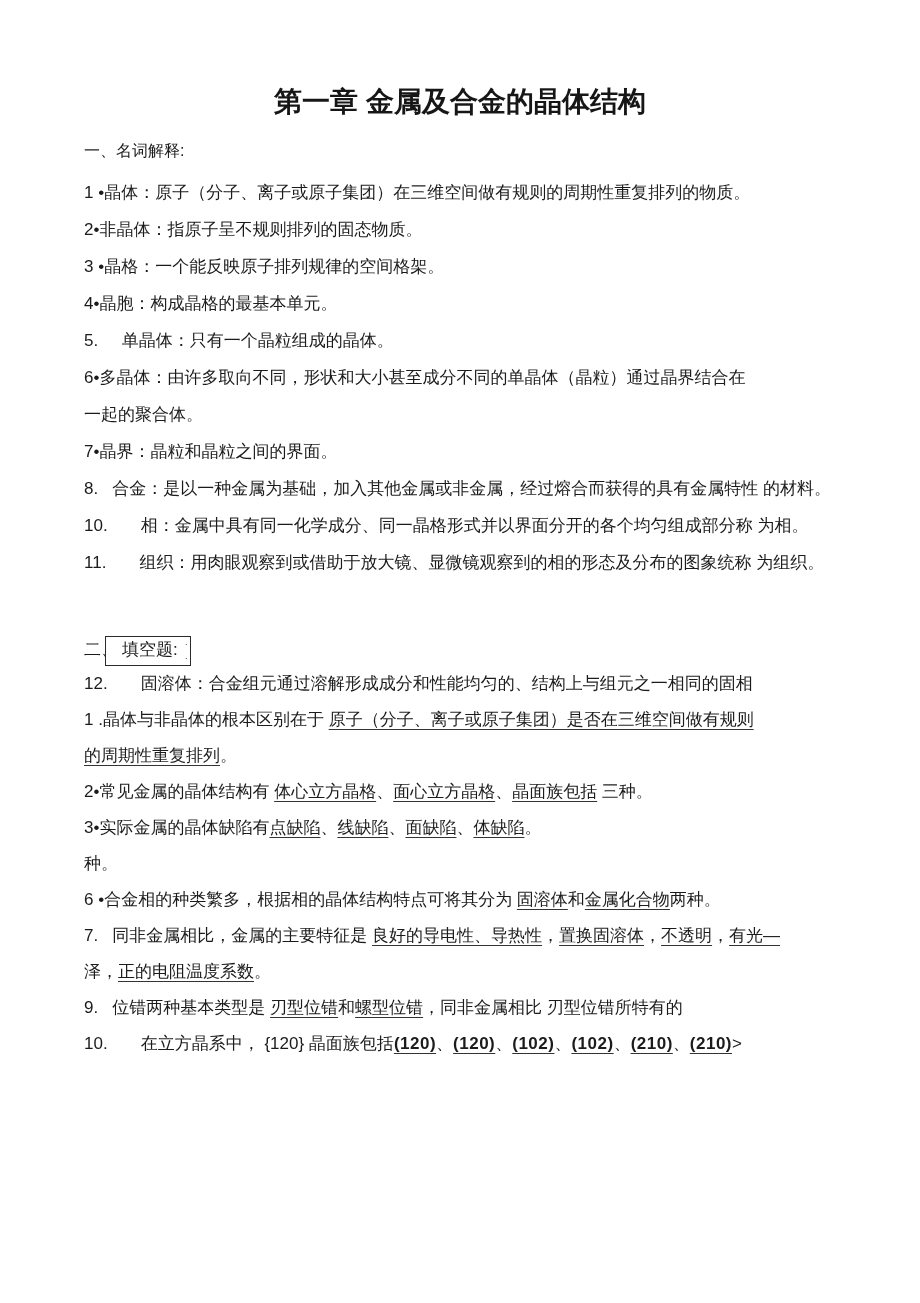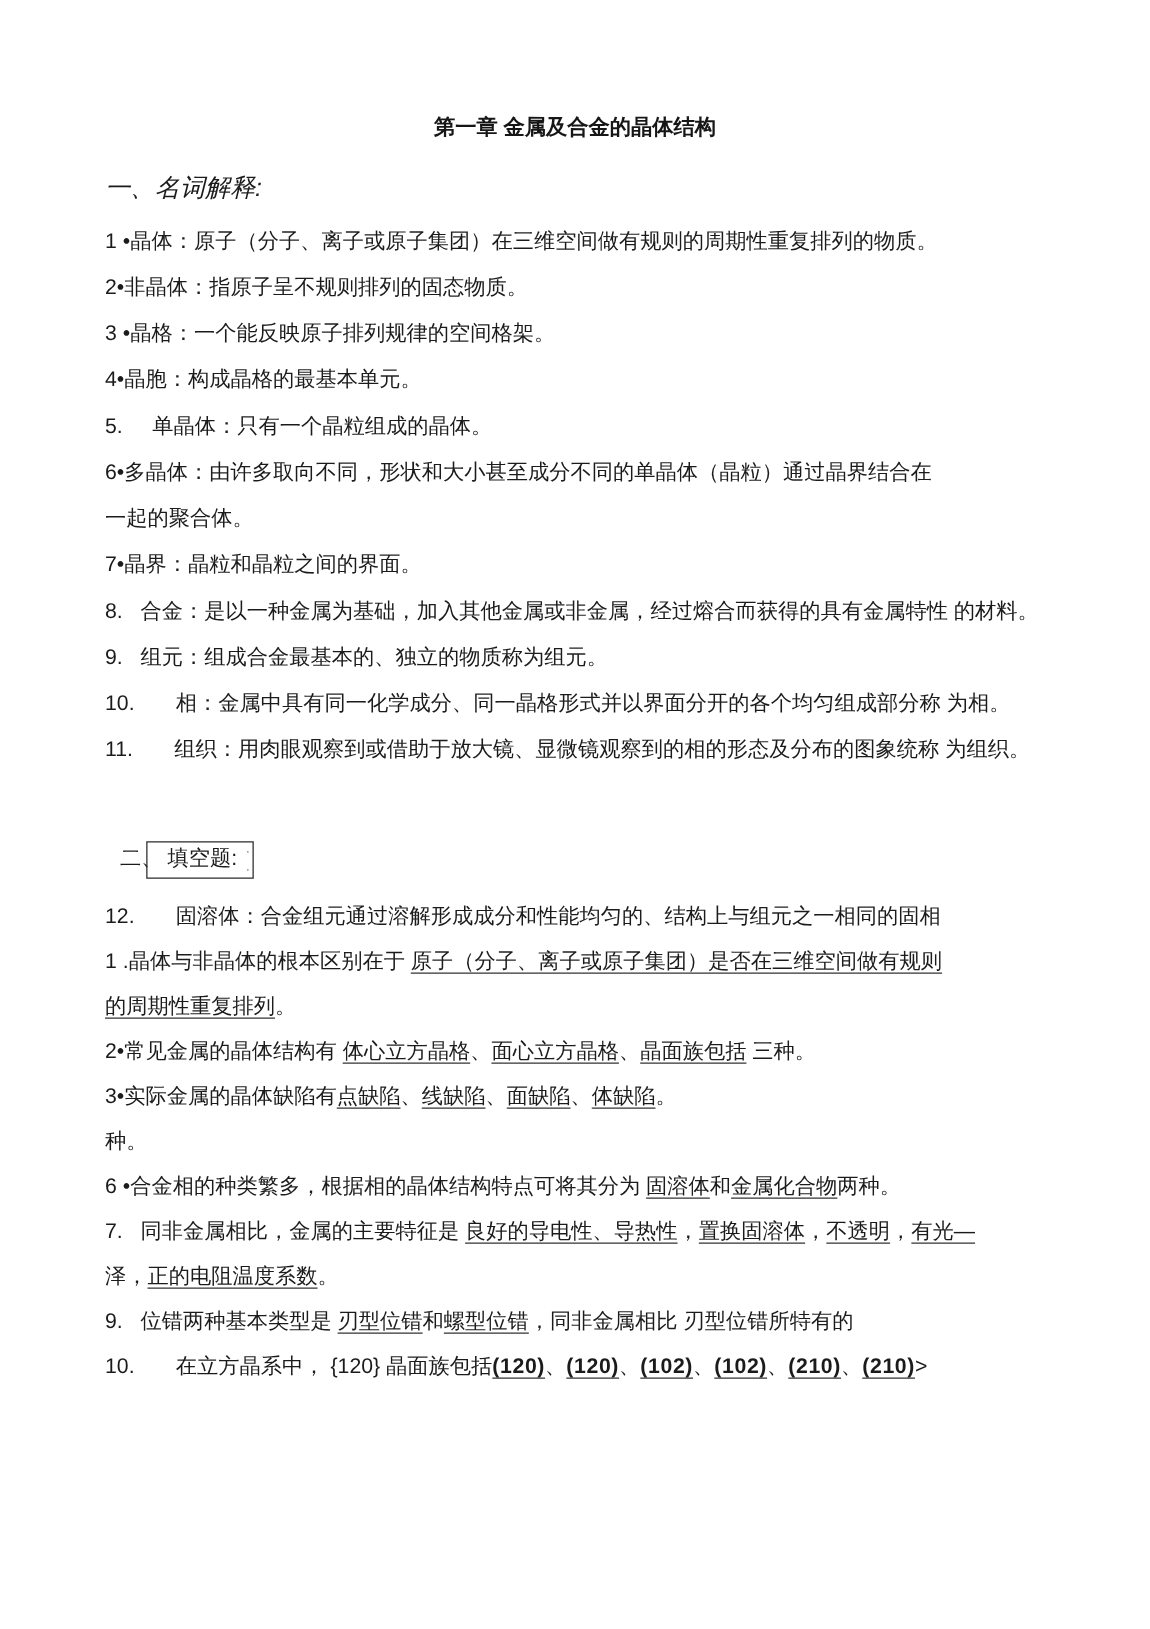--- a/index.html
+++ b/index.html
@@ -15,54 +15,53 @@
     color: #1b1b1b;
     font-family: "Liberation Sans", sans-serif;
     font-size: 17px;
     overflow: hidden;
     box-sizing: border-box;
   }
   .doc-title {
     margin: 0;
     padding-top: 88px;
     text-align: center;
-    font-size: 17px;
+    font-size: 28px;
     font-weight: bold;
     line-height: 28px;
     color: #161616;
   }
   .content {
     padding-left: 84px;
     padding-right: 58px;
   }
   .h1 {
     margin: 0;
     margin-top: 24px;
     line-height: 22px;
-    font-size: 20px;
-    font-style: italic;
+    font-size: 16px;
   }
   .lines1 .line { line-height: 37px; }
   .lines2 .line { line-height: 36px; }
   .line {
     margin: 0;
     white-space: pre-wrap;
     font-size: 17px;
     color: #1b1b1b;
   }
   .lines1 { margin-top: 12px; }
   .u {
     text-decoration: underline;
     text-decoration-thickness: 1px;
     text-underline-offset: 4px;
     text-decoration-color: #333;
   }
   .b { font-weight: bold; letter-spacing: 0.5px; }
   .heading2 {
-    margin: 12px;
+    margin: 0;
     margin-top: 54px;
     line-height: 30px;
     white-space: pre-wrap;
   }
   .tbox {
     display: inline-block;
     border: 1.5px solid #2a2a2a;
     padding: 2px 12px 4px 16px;
     margin-left: -13px;
     line-height: 22px;
@@ -91,21 +90,20 @@
     <div class="lines1">
         <p class="line"><span>1 •晶体：原子（分子、离子或原子集团）在三维空间做有规则的周期性重复排列的物质。</span></p>
         <p class="line"><span>2•非晶体：指原子呈不规则排列的固态物质。</span></p>
         <p class="line"><span>3 •晶格：一个能反映原子排列规律的空间格架。</span></p>
         <p class="line"><span>4•晶胞：构成晶格的最基本单元。</span></p>
         <p class="line"><span>5.     单晶体：只有一个晶粒组成的晶体。</span></p>
         <p class="line"><span>6•多晶体：由许多取向不同，形状和大小甚至成分不同的单晶体（晶粒）通过晶界结合在</span></p>
         <p class="line"><span>一起的聚合体。</span></p>
         <p class="line"><span>7•晶界：晶粒和晶粒之间的界面。</span></p>
         <p class="line"><span>8.   合金：是以一种金属为基础，加入其他金属或非金属，经过熔合而获得的具有金属特性 的材料。</span></p>
-        <p class="line"><span>9.   组元：组成合金最基本的、独立的物质称为组元。</span></p>
         <p class="line"><span>10.       相：金属中具有同一化学成分、同一晶格形式并以界面分开的各个均匀组成部分称 为相。</span></p>
         <p class="line"><span>11.       组织：用肉眼观察到或借助于放大镜、显微镜观察到的相的形态及分布的图象统称 为组织。</span></p>
       </div>
 
     <p class="heading2"><span>二、</span><span class="tbox"><span>填空题:</span><span class="handle top">·</span><span class="handle bottom">·</span></span></p>
 
     <div class="lines2">
         <p class="line"><span>12.       固溶体：合金组元通过溶解形成成分和性能均匀的、结构上与组元之一相同的固相</span></p>
         <p class="line"><span>1 .晶体与非晶体的根本区别在于 </span><span class="u">原子（分子、离子或原子集团）是否在三维空间做有规则</span></p>
         <p class="line"><span class="u">的周期性重复排列</span><span>。</span></p>

